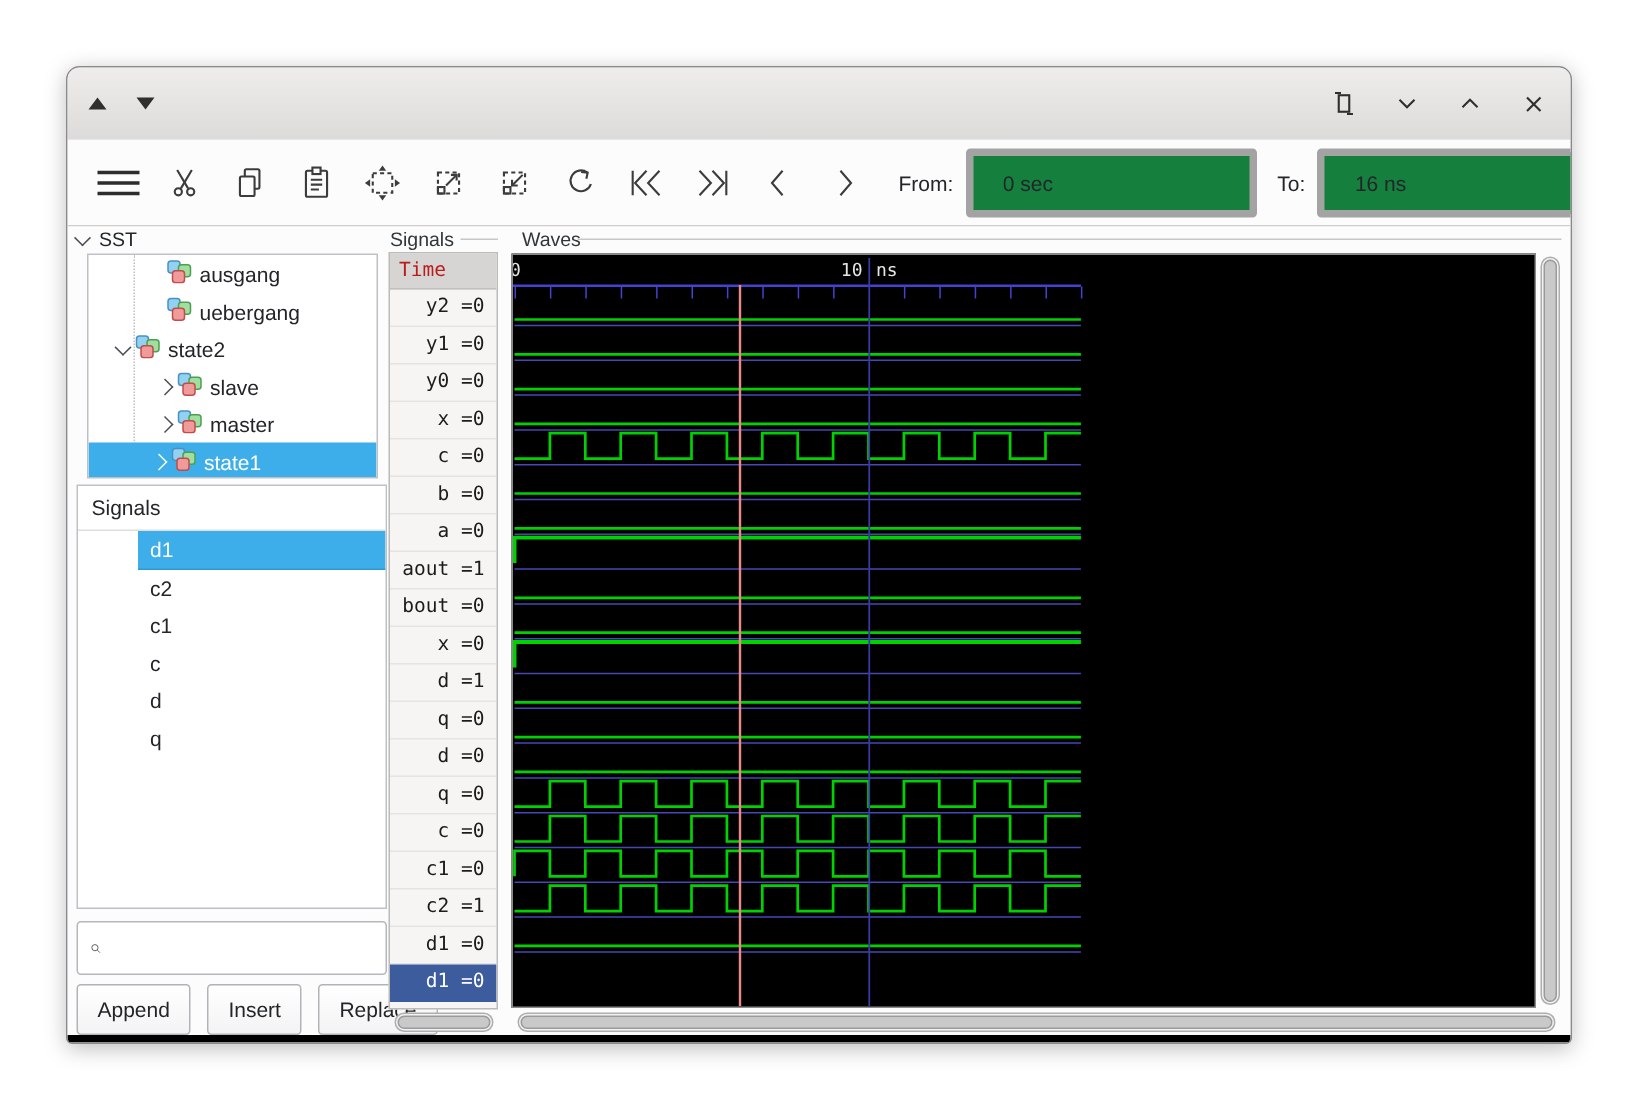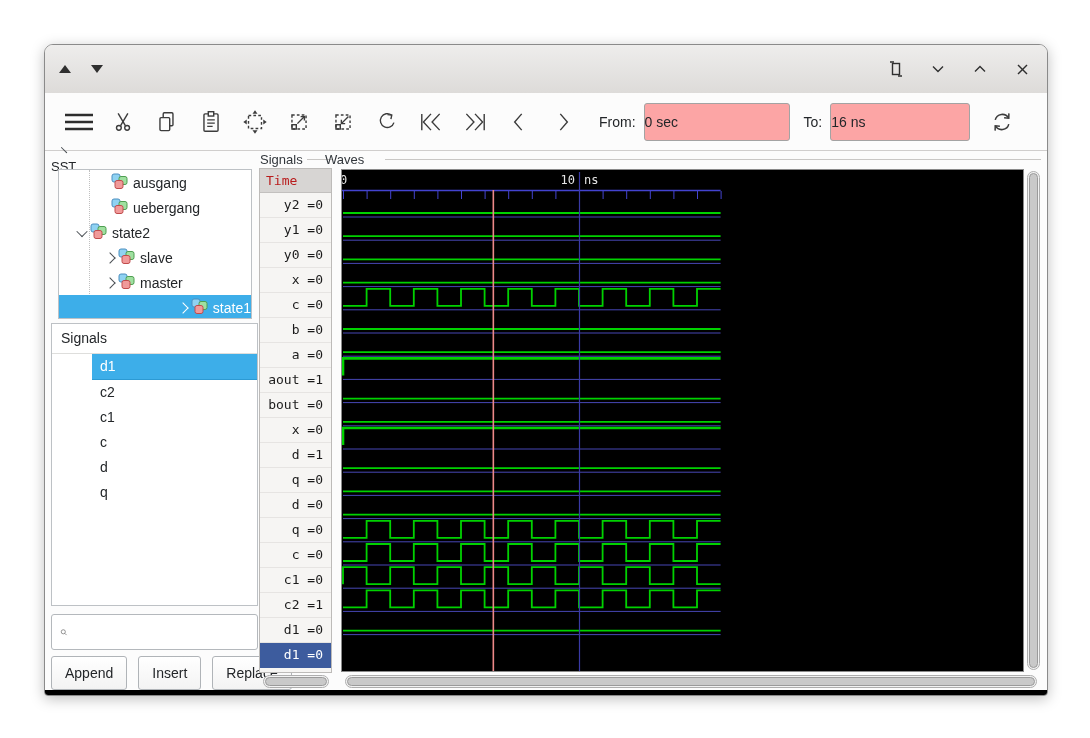--- a/index.html
+++ b/index.html
@@ -21,35 +21,35 @@
   .tb-sub .sep{margin:0 7px;color:#aaaaaa;}
   .tb-right{position:absolute;right:16px;top:0;height:48px;display:flex;align-items:center;gap:24px;}
   .wbtn{width:18px;height:18px;display:flex;align-items:center;justify-content:center;color:#2f2f2f;}
   .wbtn svg{display:block;}
   
   .toolbar{position:absolute;left:0;top:48px;right:0;height:58px;background:#fcfcfc;
            border-bottom:1px solid #d0cecd;display:flex;align-items:center;padding:0 12px;box-sizing:border-box;}
   .tbi{width:44px;height:42px;display:flex;align-items:center;justify-content:center;flex:0 0 auto;border-radius:3px;}
   .tbi svg{display:block;stroke:#3c3c3c;fill:none;stroke-width:1.3;}
   .tb-text{font-size:14px;color:#232629;margin:0 8px 0 14px;flex:0 0 auto;}
-  .range-input{height:36px;border:1px solid #a3a3a3;border-radius:3px;background:#fca5a5;
-               font-family:"Liberation Sans",sans-serif;font-size:14px;color:#232629;padding:0 0;flex:0 0 auto;}
+  .range-input{height:36px;border:5px solid #a3a3a3;border-radius:3px;background:#15803d;
+               font-family:"Liberation Sans",sans-serif;font-size:14px;color:#232629;padding:0 20px;flex:0 0 auto;}
   
   .main{position:absolute;left:0;top:106px;right:0;height:539px;background:#fcfcfc;}
   .frame-label{position:absolute;font-size:13px;color:#31363b;}
   .frame-line{position:absolute;height:1px;background:#c9c7c5;}
   .chev{display:inline-block;width:7px;height:7px;border-right:1.4px solid #4a4f54;border-bottom:1.4px solid #4a4f54;}
   .chev.down{transform:rotate(45deg) translate(-1px,-1px);}
   .chev.right{transform:rotate(-45deg);}
   
-  .sst-header{position:absolute;left:6px;top:0px;height:17px;display:flex;align-items:center;gap:7px;font-size:13px;color:#232629;flex-direction:column;}
+  .sst-header{position:absolute;left:6px;top:0px;height:17px;display:flex;align-items:center;gap:7px;font-size:13px;color:#232629;}
   .tree-box{position:absolute;left:13px;top:18px;width:194px;height:150px;background:#ffffff;border:1px solid #bdc1c5;box-sizing:border-box;overflow:hidden;}
   .tree-guide{position:absolute;border-left:1px dotted #c0c0c0;}
   .trow{position:relative;height:25px;display:flex;align-items:center;font-size:14px;color:#232629;box-sizing:border-box;}
-  .trow.selected{background:#3daee9;color:#ffffff;justify-content:flex-end;}
+  .trow.selected{background:#3daee9;color:#ffffff;}
   .trow.selected .chev{border-color:#ffffff;}
   .trow .exp{width:16px;display:flex;align-items:center;justify-content:center;flex:0 0 auto;}
   .trow .ticon{flex:0 0 auto;margin-right:5px;}
   .list-box{position:absolute;left:6px;top:172px;width:207px;height:283px;background:#ffffff;border:1px solid #bdc1c5;box-sizing:border-box;overflow:hidden;}
   .list-header{height:29px;line-height:29px;padding-left:9px;font-size:14px;color:#232629;border-bottom:1px solid #dededc;background:#ffffff;}
   .lrow{height:25px;line-height:25px;padding-left:8px;font-size:14px;color:#232629;margin-left:40px;}
   .lrow.selected{background:#3daee9;color:#ffffff;border-bottom:1px solid #2c9ad4;}
   .search-box{position:absolute;left:6px;top:463px;width:207px;height:36px;background:#ffffff;border:1px solid #b4b8bc;border-radius:3px;box-sizing:border-box;display:flex;align-items:center;padding-left:8px;}
   .btn-row{position:absolute;left:6px;top:505px;width:210px;display:flex;gap:11px;}
   .btn{height:34px;padding:0 13px;background:linear-gradient(#ffffff,#f3f3f3);border:1px solid #b0b4b8;border-radius:3px;
@@ -335,21 +335,21 @@
             <div class="mrow">c1 =0</div>
             <div class="mrow">c2 =1</div>
             <div class="mrow">d1 =0</div>
             <div class="mrow selected">d1 =0</div>
           </div>
       </div>
       <div class="hscroll" style="left:218px;top:524px;width:66px;">
           <div class="hthumb"></div>
         </div>
 
-      <span class="frame-label" style="left:280px;top:1px;">Waves</span>
+      <span class="frame-label" style="left:303px;top:1px;">Waves</span>
       <div class="frame-line" style="left:340px;top:8px;width:656px;"></div>
       <div class="wave-canvas" id="wave-canvas">
           <svg width="681" height="501" viewBox="0 0 681 501">
             <line x1="1" y1="47" x2="378.6" y2="47" stroke="#4747b5" stroke-width="1"></line>
             <path d="M1 43 H378.6" stroke="#00d200" fill="none" stroke-width="1.8"></path>
             <line x1="1" y1="70.2" x2="378.6" y2="70.2" stroke="#4747b5" stroke-width="1"></line>
             <path d="M1 66.2 H378.6" stroke="#00d200" fill="none" stroke-width="1.8"></path>
             <line x1="1" y1="93.4" x2="378.6" y2="93.4" stroke="#4747b5" stroke-width="1"></line>
             <path d="M1 89.4 H378.6" stroke="#00d200" fill="none" stroke-width="1.8"></path>
             <line x1="1" y1="116.6" x2="378.6" y2="116.6" stroke="#4747b5" stroke-width="1"></line>

